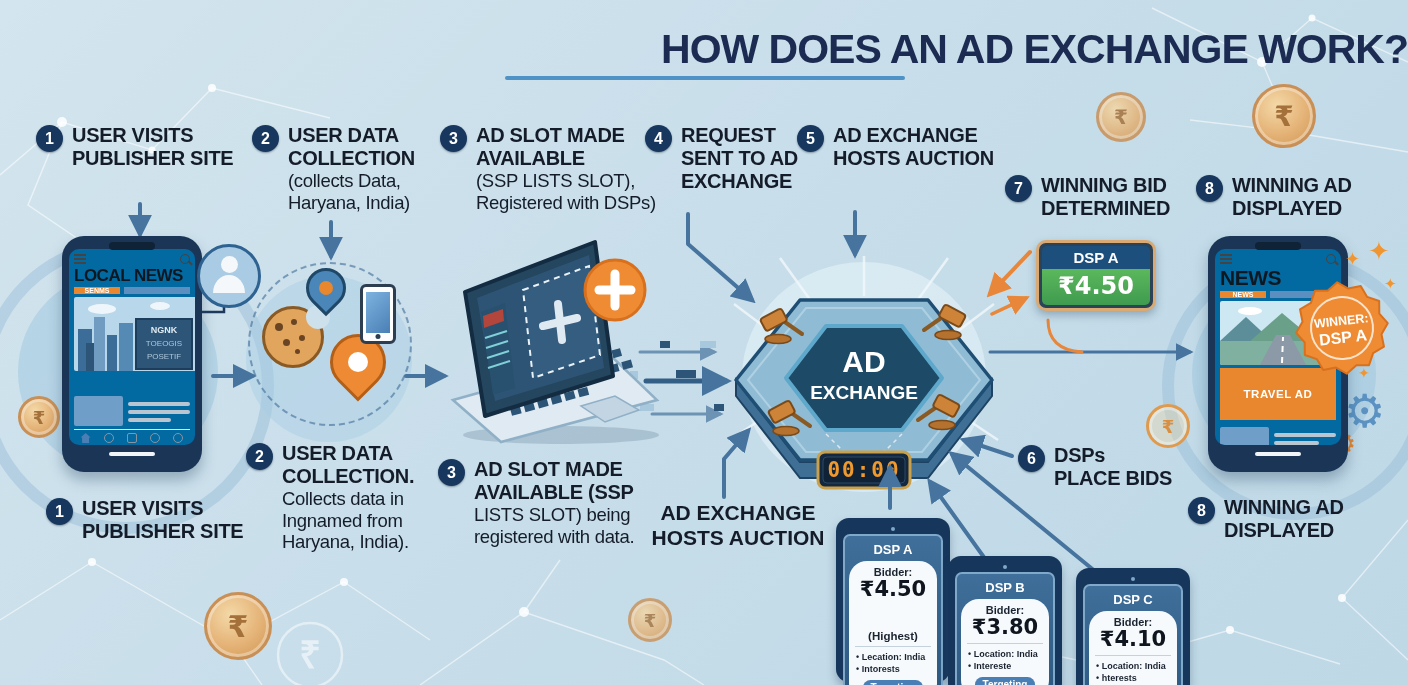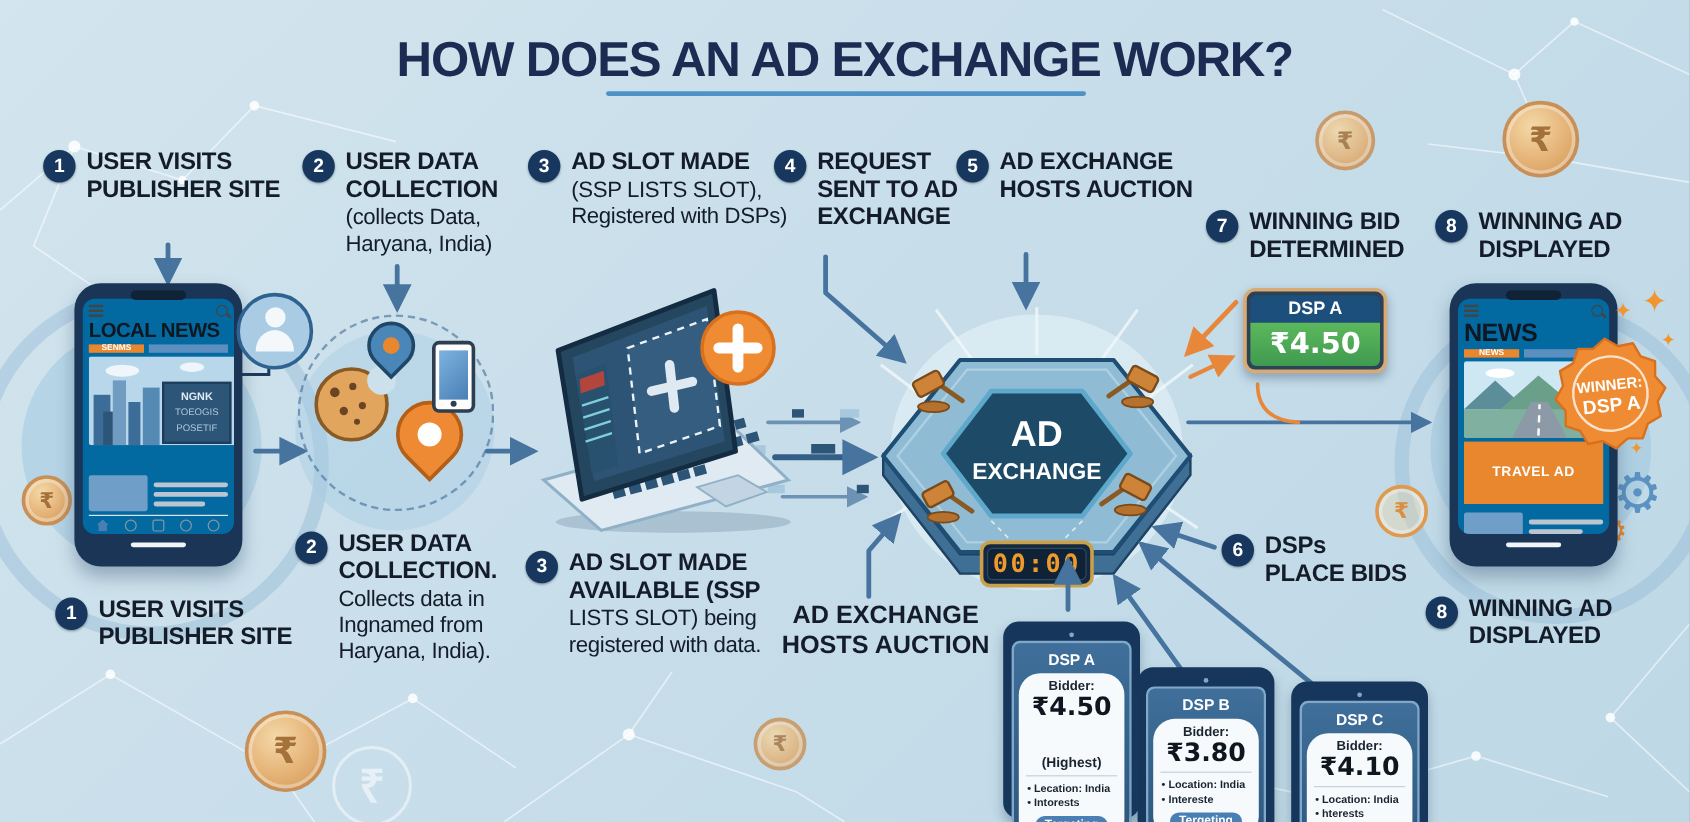--- a/index.html
+++ b/index.html
@@ -10,21 +10,21 @@
   .rupee{font-family:"DejaVu Sans",sans-serif;}
 
   
   .decor{position:absolute;inset:0;z-index:0;}
   .glow{position:absolute;border-radius:50%;z-index:1;}
   .ring{position:absolute;border-radius:50%;z-index:1;}
   .arrows{position:absolute;inset:0;z-index:3;pointer-events:none;}
   .comp{position:absolute;z-index:4;}
 
   
-  .title{position:absolute;top:26px;left:0;width:100%;text-align:center;
+  .title{position:absolute;top:26px;left:0;width:100%;text-align:right;
     font-size:41px;font-weight:bold;color:#1b2b52;letter-spacing:-1px;z-index:6;}
   .title-underline{position:absolute;top:76px;left:505px;width:400px;height:4px;
     background:#4e92c6;border-radius:2px;z-index:6;}
 
   
   .step{position:absolute;display:flex;gap:9px;z-index:6;}
   .badge{width:27px;height:27px;border-radius:50%;background:#17375e;color:#fff;
     font-weight:bold;font-size:16px;display:flex;align-items:center;justify-content:center;
     flex:none;margin-top:1px;box-shadow:0 1px 2px rgba(10,25,45,.4);}
   .lines{line-height:1.16;}
@@ -191,20 +191,21 @@
       <div class="l">USER DATA</div>
       <div class="l">COLLECTION</div>
       <div class="l sub">(collects Data,</div>
       <div class="l sub">Haryana, India)</div>
     </div>
   </div>
   <div class="step" style="left:440px;top:124px;">
     <div class="badge">3</div>
     <div class="lines">
       <div class="l">AD SLOT MADE</div>
+      <div class="l">AVAILABLE</div>
       <div class="l sub">(SSP LISTS SLOT),</div>
       <div class="l sub">Registered with DSPs)</div>
     </div>
   </div>
   <div class="step" style="left:645px;top:124px;">
     <div class="badge">4</div>
     <div class="lines">
       <div class="l">REQUEST</div>
       <div class="l">SENT TO AD</div>
       <div class="l">EXCHANGE</div>

